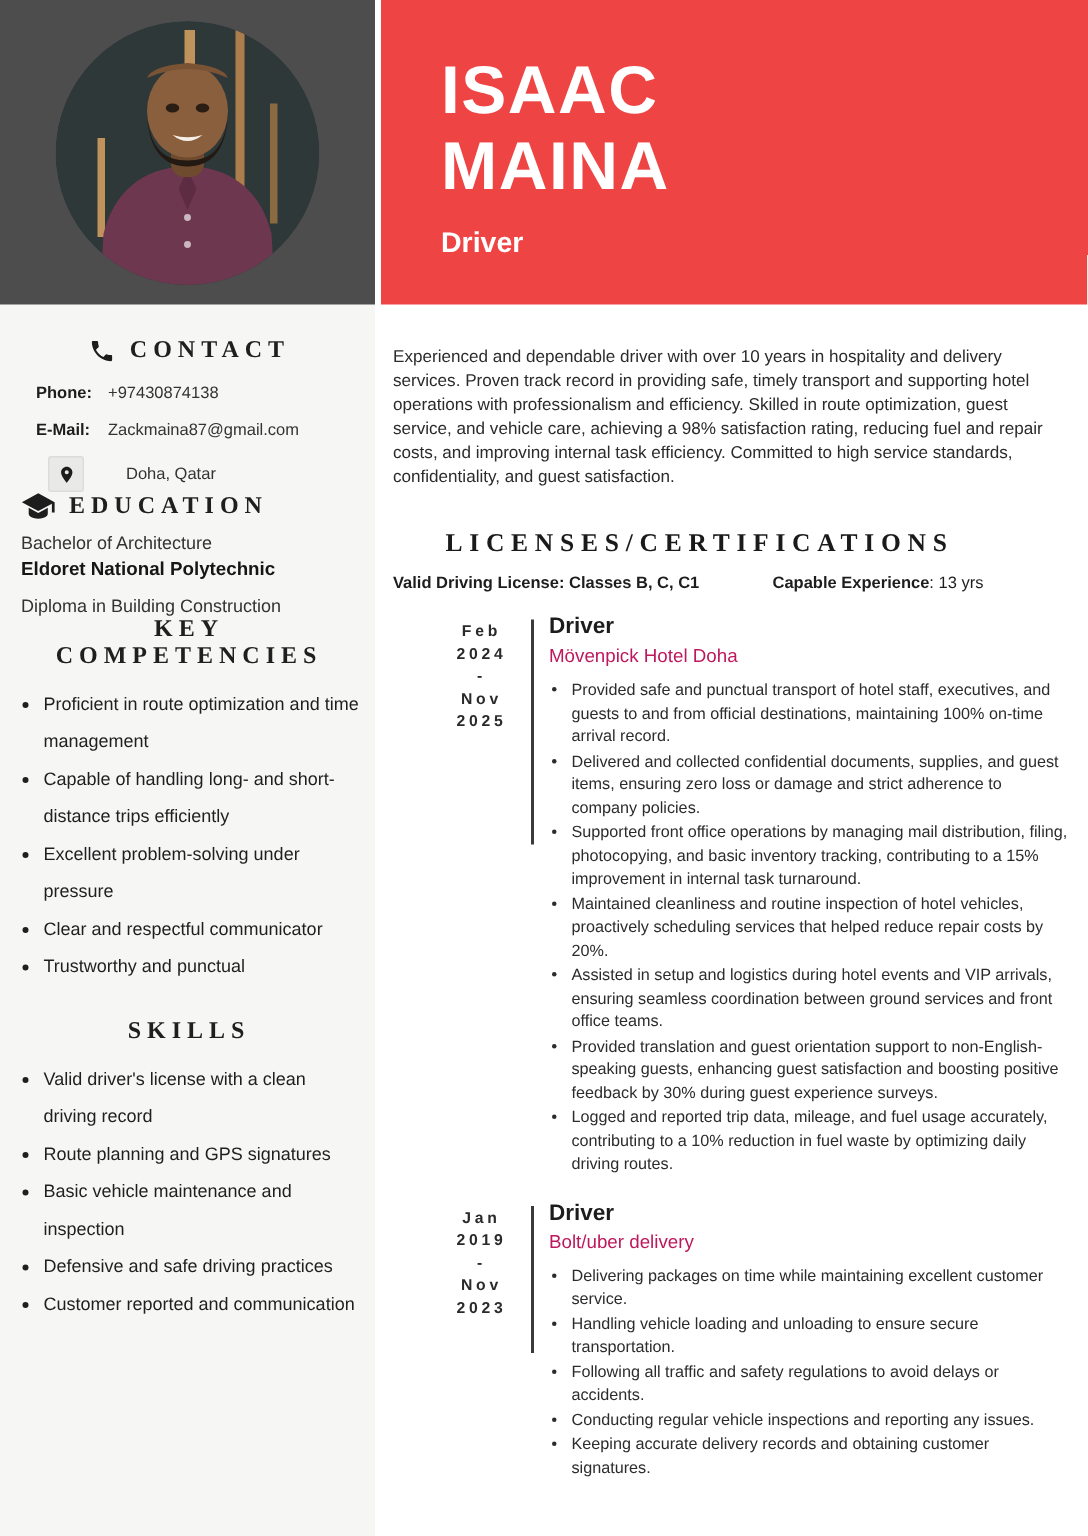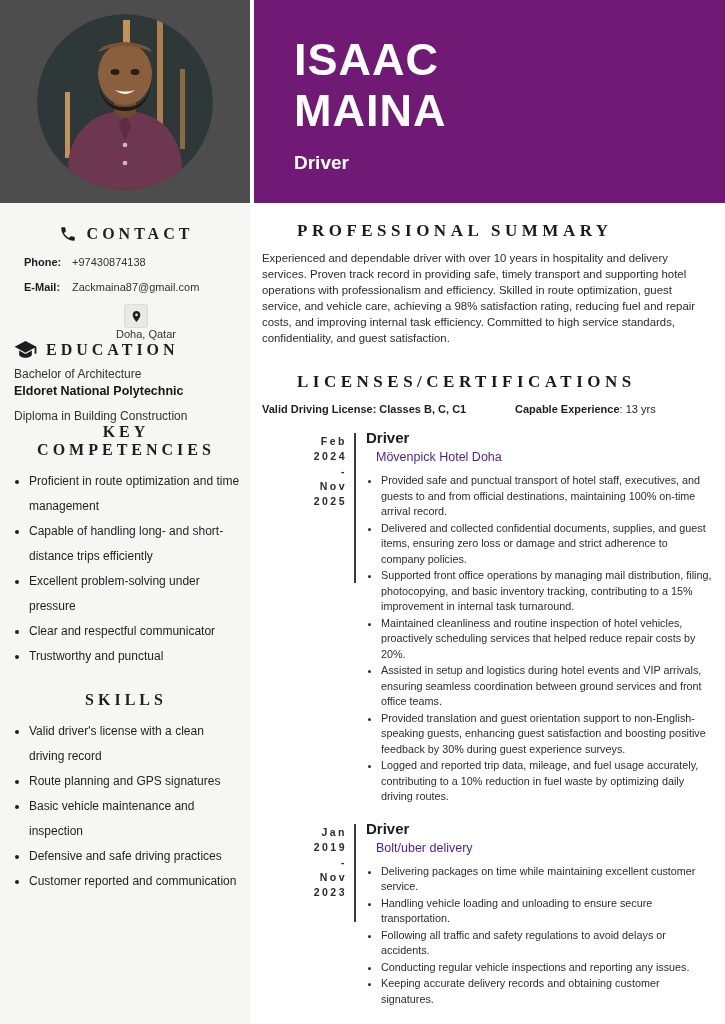--- a/index.html
+++ b/index.html
@@ -11,58 +11,58 @@
   .photo-wrap{width:176px;height:176px;border-radius:50%;overflow:hidden;}
   .side-body{flex:1;padding:20px 10px 4px 12px;overflow:hidden;}
   .sec-h{font-family:"Liberation Serif",serif;font-weight:700;letter-spacing:4px;
          color:#1f1f1f;font-size:16px;}
   .contact-h{display:flex;align-items:center;justify-content:center;gap:10px;margin-top:2px;}
   .c-row{display:flex;align-items:center;margin-top:13px;padding-left:12px;font-size:11px;}
   .c-label{width:48px;font-weight:bold;color:#1d1d1d;flex:0 0 48px;}
   .c-value{color:#333;}
   .pin-box{width:22px;height:22px;background:#e9e9e7;border:1px solid #dcdcda;border-radius:2px;
            display:flex;align-items:center;justify-content:center;margin-left:8px;}
-  .loc-row{margin-top:11px;flex-direction:column;}
+  .loc-row{margin-top:11px;}
   .loc-val{margin-left:28px;}
   .edu-h{display:flex;align-items:center;gap:9px;padding-left:2px;}
   .edu-entry{padding-left:2px;}
   .edu-school{font-weight:bold;font-size:12.5px;line-height:21px;color:#161616;}
   .edu-degree{font-size:12px;margin-top:7px;color:#333;}
   .center-h{text-align:center;display:block;}
   .comp-h{}
   .side-list{margin:10px 0 0 0;padding-left:17px;}
   .side-list li{font-size:12px;line-height:25px;color:#1f1f1f;}
   .skills-h{margin-top:22px;}
   
   .gap-col{flex:0 0 4px;background:#fff;}
   
   .right-col{flex:1;display:flex;flex-direction:column;background:#fff;}
-  .right-header{height:203px;background:#701a75;box-sizing:border-box;
+  .right-header{height:203px;background:#ef4444;box-sizing:border-box;
                 padding:34px 20px 0 40px;flex:0 0 203px;}
   .name{color:#fff;font-weight:bold;font-size:45px;line-height:51px;letter-spacing:1px;}
   .job-title{color:#fff;font-size:19px;font-weight:600;margin-top:16px;}
   .main-body{padding:18px 13px 0 8px;overflow:hidden;}
   .main-h{font-family:"Liberation Serif",serif;font-weight:700;font-size:17px;
           letter-spacing:4.5px;color:#1a1a1a;margin-left:35px;}
   .summary-p{font-size:11.4px;line-height:16px;color:#2b2b2b;margin:9px 0 0 0;}
   .lic-h{margin-top:26px;}
   .lic-row{display:flex;margin-top:11px;font-size:11px;color:#1d1d1d;}
   .lic-left{width:253px;flex:0 0 253px;font-weight:bold;}
   .lic-exp b{font-weight:bold;}
   .exp-h{margin-top:24px;}
   .jobs{margin-top:4px;}
   .job{display:flex;margin-top:14px;}
-  .job-dates{flex:0 0 52px;width:52px;margin-left:33px;text-align:right;
+  .job-dates{flex:0 0 52px;width:52px;margin-left:33px;text-align:center;
              font-size:10.5px;font-weight:bold;letter-spacing:2.5px;line-height:15px;
              color:#2a2a2a;padding-top:5px;}
   .job-divider{flex:0 0 2px;width:2px;background:#3a3a3a;margin:4px 10px 0 7px;height:150px;}
   .jobs .job:nth-of-type(2) .job-divider{height:98px;}
   .job-main{flex:1;}
   .job-role{font-size:15px;font-weight:bold;color:#1c1c1c;}
-  .job-company{font-size:12.5px;color:#4c1d95;margin-top:4px;margin-left:10px;}
+  .job-company{font-size:12.5px;color:#be185d;margin-top:4px;}
   .job-bullets{margin:9px 0 0 0;padding-left:15px;}
   .job-bullets li{font-size:10.8px;line-height:15.5px;color:#2c2c2c;margin-bottom:1px;}
 </style>
 </head>
 <body>
 
 <div class="page">
 
   <div class="left-col">
     <div class="left-header">
@@ -179,21 +179,20 @@
   <div class="right-col">
     <div class="right-header">
       <div class="name">ISAAC</div>
       <div class="name">MAINA</div>
       <div class="job-title">Driver</div>
     </div>
 
     <div class="main-body">
 
       
-      <span class="main-h">PROFESSIONAL SUMMARY</span>
       <p class="summary-p">Experienced and dependable driver with over 10 years in hospitality and delivery services. Proven track record in providing safe, timely transport and supporting hotel operations with professionalism and efficiency. Skilled in route optimization, guest service, and vehicle care, achieving a 98% satisfaction rating, reducing fuel and repair costs, and improving internal task efficiency. Committed to high service standards, confidentiality, and guest satisfaction.</p>
 
       
       <div><span class="main-h lic-h" style="display:inline-block;">LICENSES/CERTIFICATIONS</span></div>
       <div class="lic-row">
         <span class="lic-left">Valid Driving License: Classes B, C, C1</span>
         <span class="lic-exp"><b>Capable Experience</b><span>: 13 yrs</span></span>
       </div>
 
       

